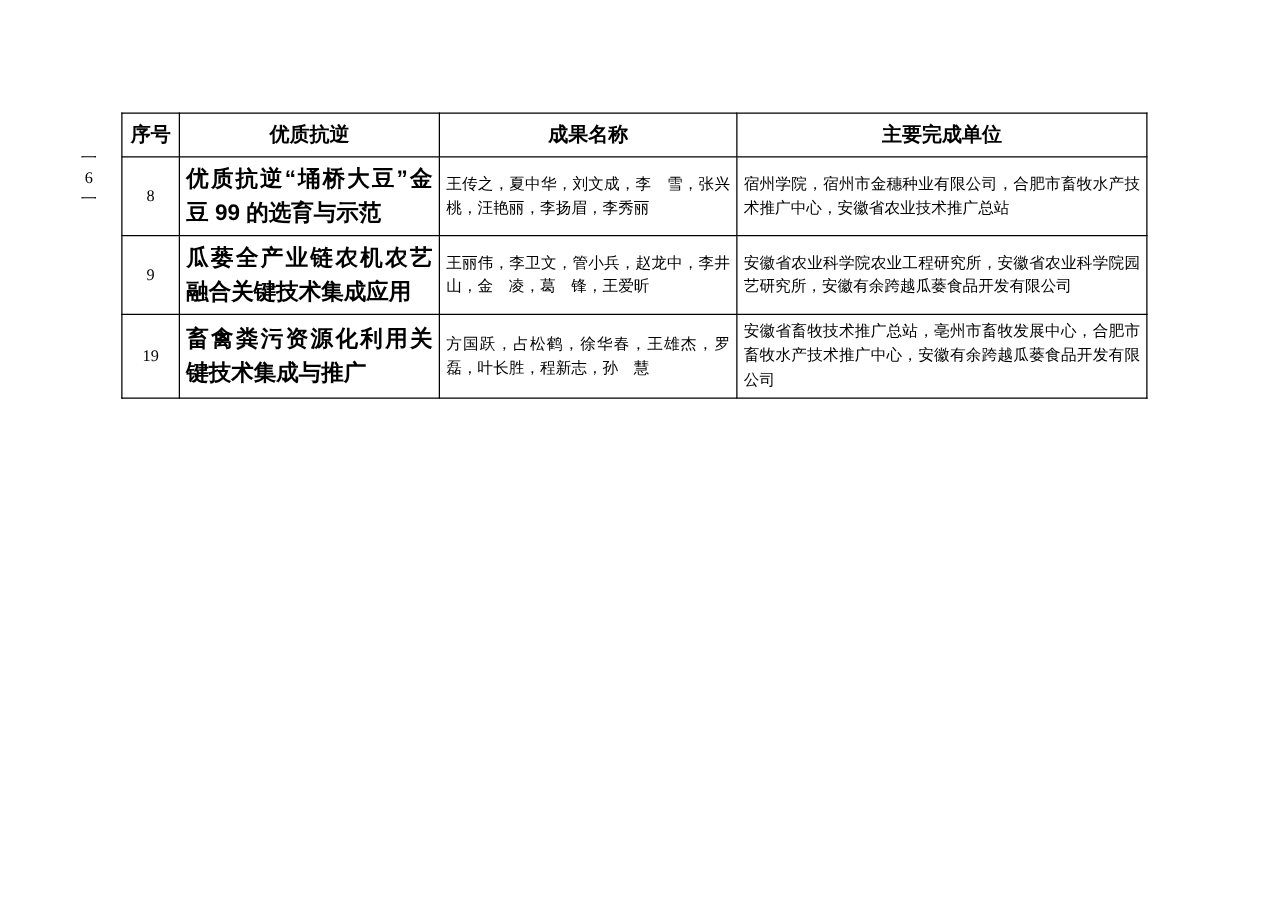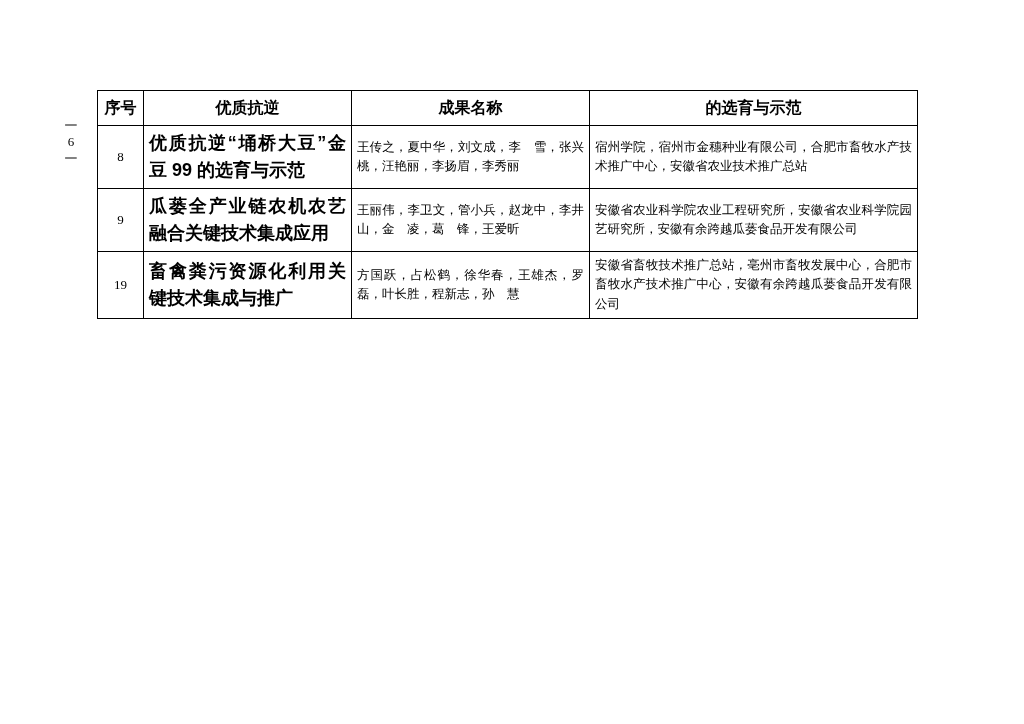--- a/index.html
+++ b/index.html
@@ -119,21 +119,21 @@
       <col class="c-no">
       <col class="c-name">
       <col class="c-people">
       <col class="c-units">
     </colgroup>
     <thead>
       <tr>
         <th>序号</th>
         <th>优质抗逆</th>
         <th>成果名称</th>
-        <th>的选育与示范</th>
+        <th>主要完成单位</th>
       </tr>
     </thead>
     <tbody>
       <tr class="row-8">
         <td class="cell-no">8</td>
         <td class="cell-name">优质抗逆“埇桥大豆”金豆 99 的选育与示范</td>
         <td class="cell-people">王传之，夏中华，刘文成，李　雪，张兴桃，汪艳丽，李扬眉，李秀丽</td>
         <td class="cell-units">宿州学院，宿州市金穗种业有限公司，合肥市畜牧水产技术推广中心，安徽省农业技术推广总站</td>
       </tr>
       <tr class="row-9">

